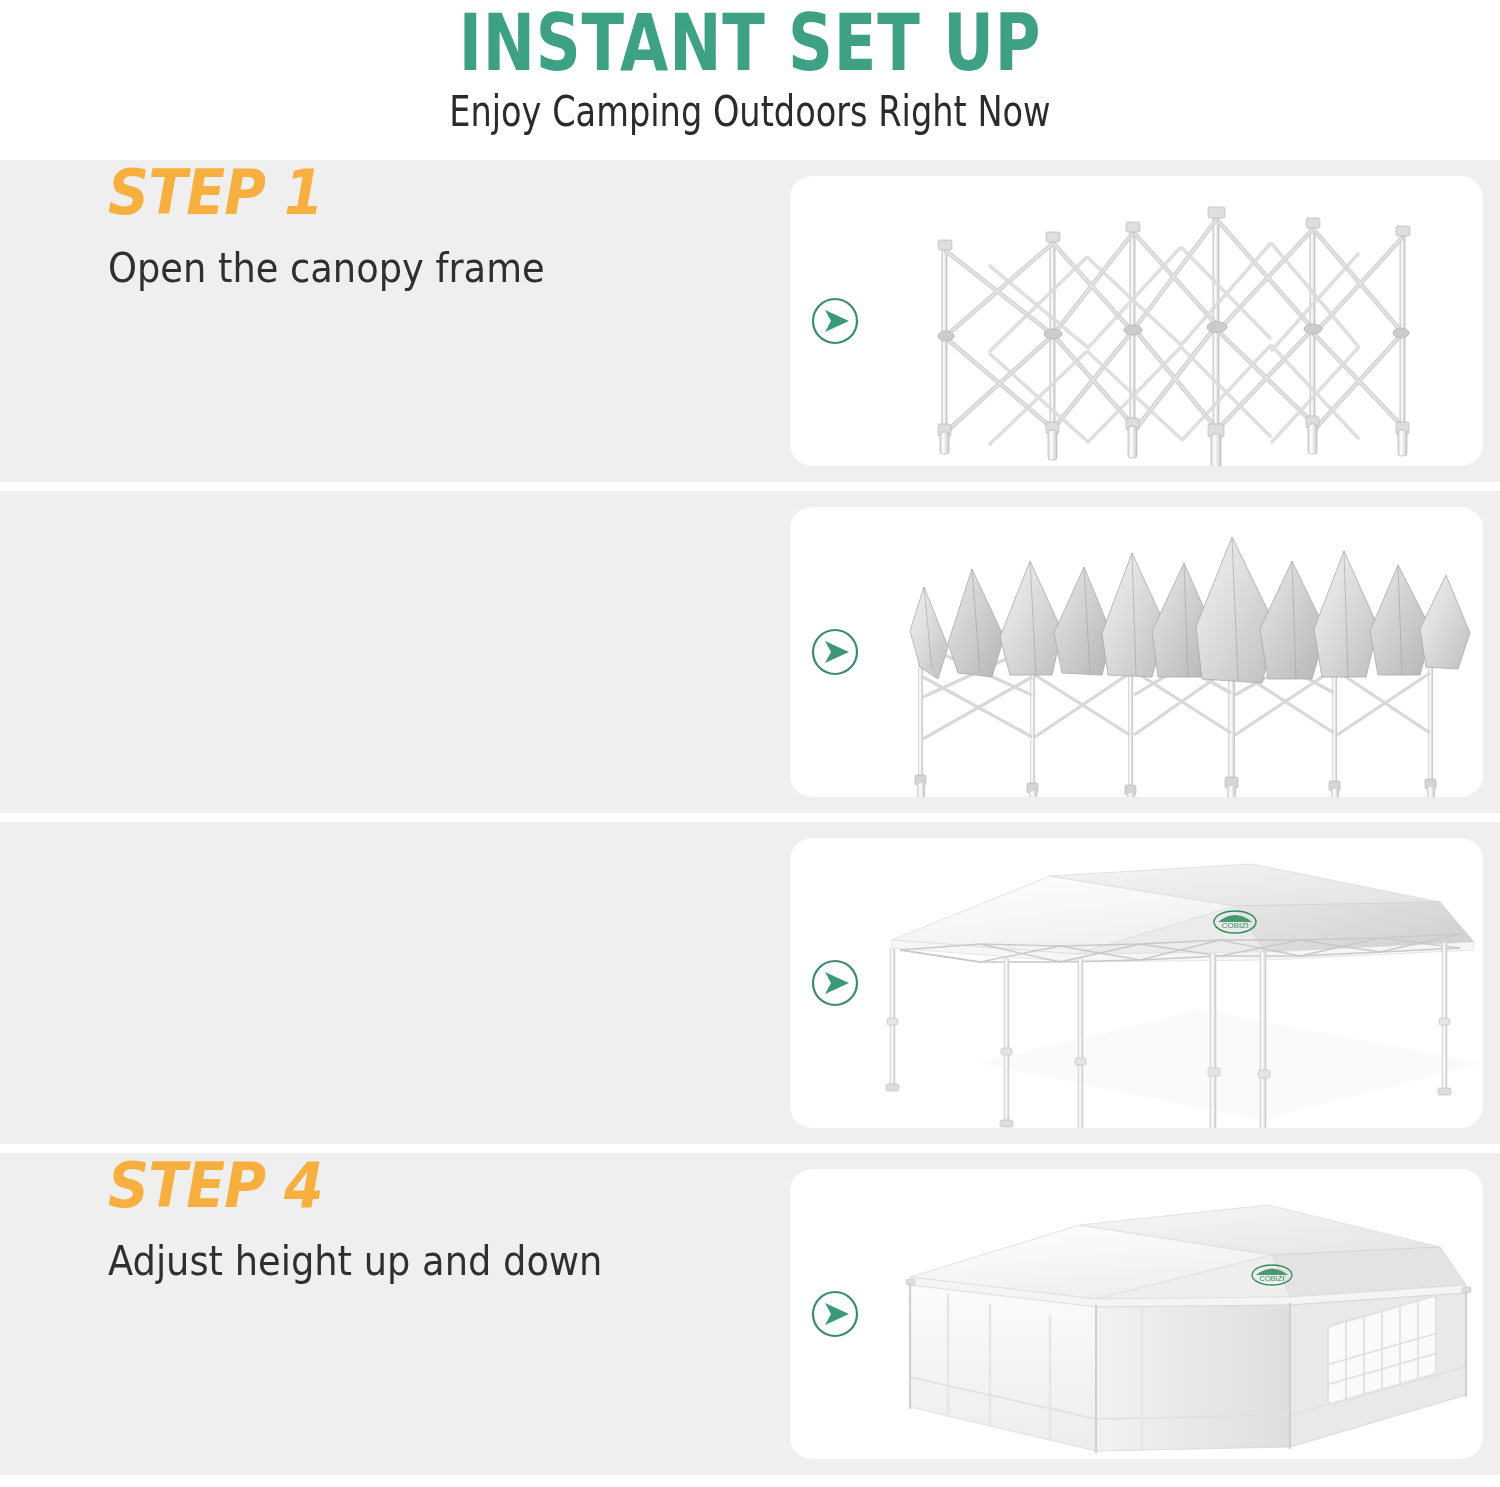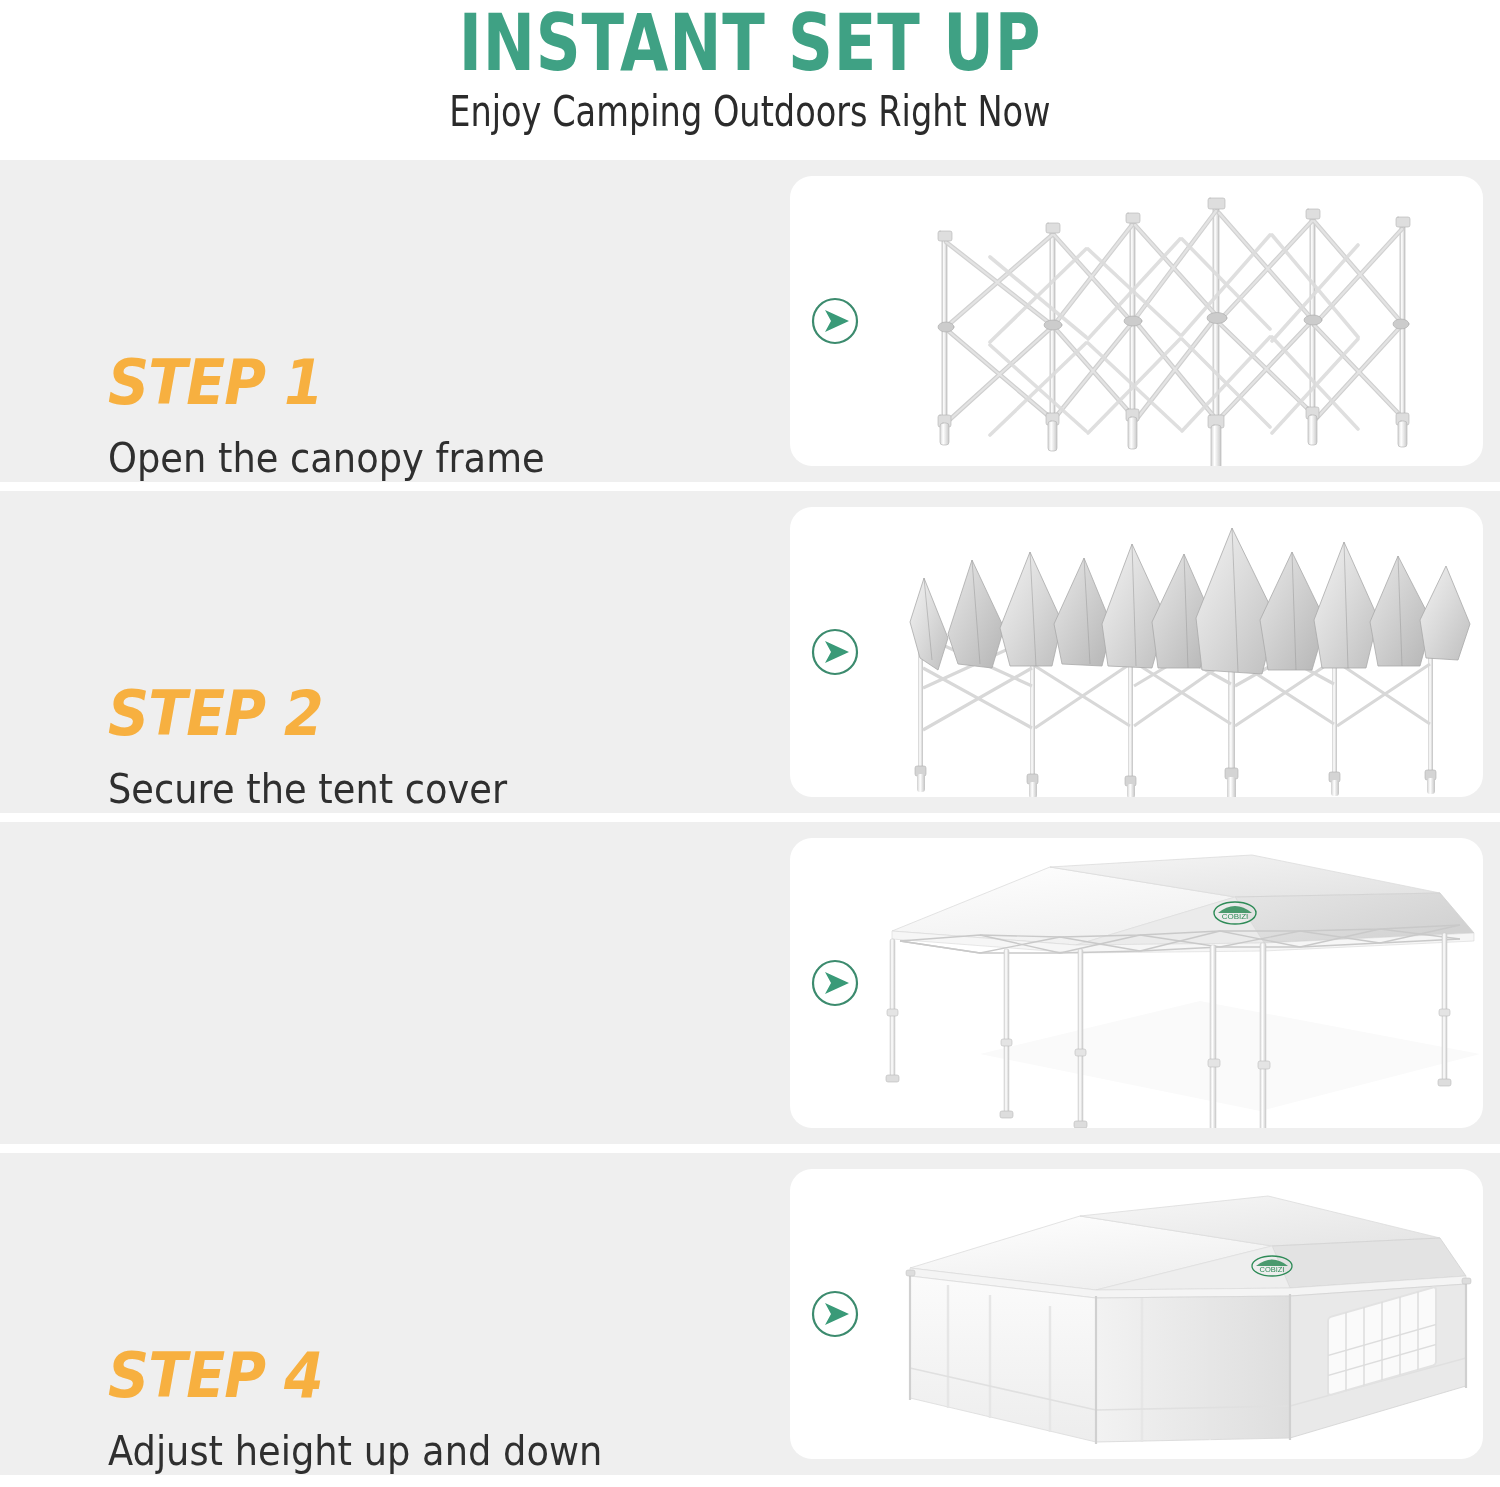--- a/index.html
+++ b/index.html
@@ -38,21 +38,21 @@
   
   .rows { position:absolute; left:0; top:160px; width:1500px; height:1327px; }
 
   .row { position:relative; width:1500px; height:322px; margin-bottom:9px; }
   .row:last-child { margin-bottom:0;text-decoration:underline; }
 
   .band { position:absolute; left:0; top:0; width:1500px; height:322px;
           background:#efefef; }
 
   .text-col { position:absolute; left:108px; top:0; width:640px; height:322px;
-              display:flex; flex-direction:column; justify-content:flex-end; }
+              display:flex; flex-direction:column; justify-content:flex-start; }
 
   .step-label {
     font-family:"DejaVu Sans", sans-serif;
     font-weight:bold;
     font-style:italic;
     font-size:62px;
     line-height:66px;
     color:#f7b040;
     letter-spacing:-1px;
     transform:scaleX(0.92);
@@ -70,21 +70,21 @@
     transform-origin:left center;
     white-space:nowrap;
   }
 
   .panel { position:absolute; left:790px; top:16px; width:693px; height:290px;
            background:#ffffff; border-radius:22px; overflow:hidden; }
 
   .arrow-badge { position:absolute; left:20px; top:50%; margin-top:-25px;
                  width:50px; height:50px; }
 
-  .art { position:absolute; left:90px; top:4px; width:603px; height:304px; }
+  .art { position:absolute; left:90px; top:13px; width:603px; height:304px; }
   .art svg { display:block; width:100%; height:100%; }
 </style>
 </head>
 <body>
 
 <div class="page">
 
   <div class="header">
     <div class="main-title">INSTANT SET UP</div>
     <div class="sub-title">Enjoy Camping Outdoors Right Now</div>
@@ -212,24 +212,20 @@
                 <ellipse cx="521" cy="137" rx="8" ry="5"></ellipse>
               </g>
             </g>
           </svg>
         </div>
       </div>
     </div>
 
     <div class="row">
       <div class="band"></div>
-      <div class="text-col">
-        <div class="step-label">STEP 2</div>
-        <div class="step-desc">Secure the tent cover</div>
-      </div>
       <div class="panel">
         <div class="arrow-badge">
           <svg viewBox="0 0 50 50">
             <circle cx="25" cy="25" r="22" fill="none" stroke="#3c8b6e" stroke-width="2.2"></circle>
             <path d="M15 14 L39 25 L15 36 L21 25 Z" fill="#3a9a78"></path>
           </svg>
         </div>
         <div class="art">
           <svg viewBox="0 0 603 290" preserveAspectRatio="xMidYMid meet">
             <defs>

